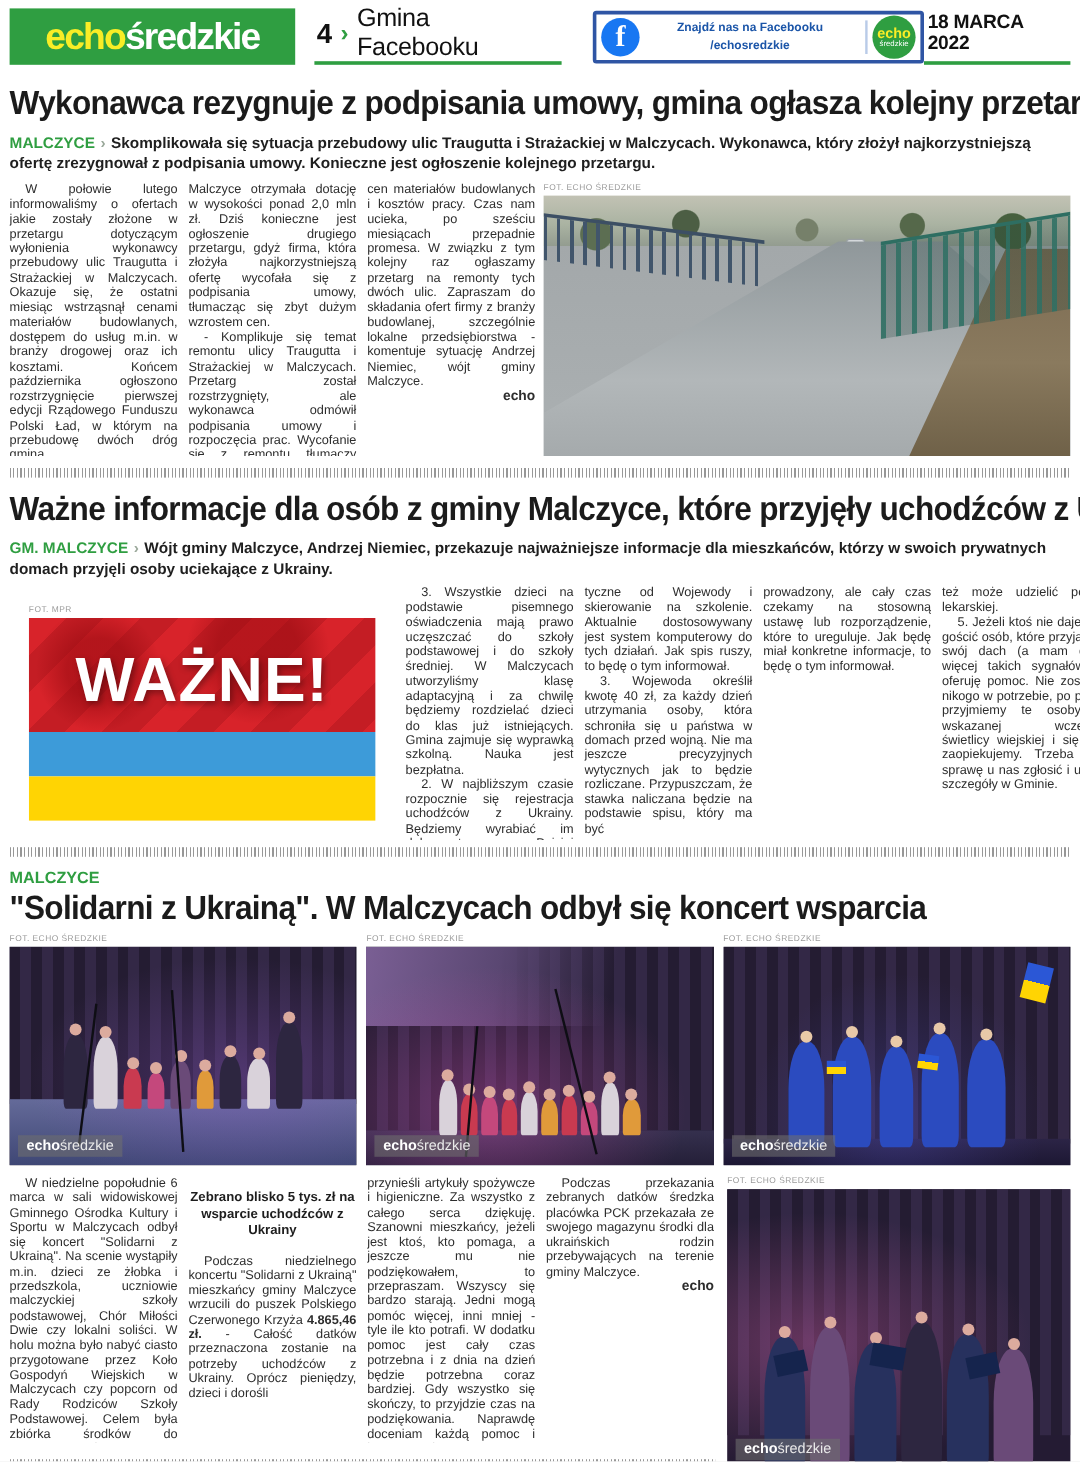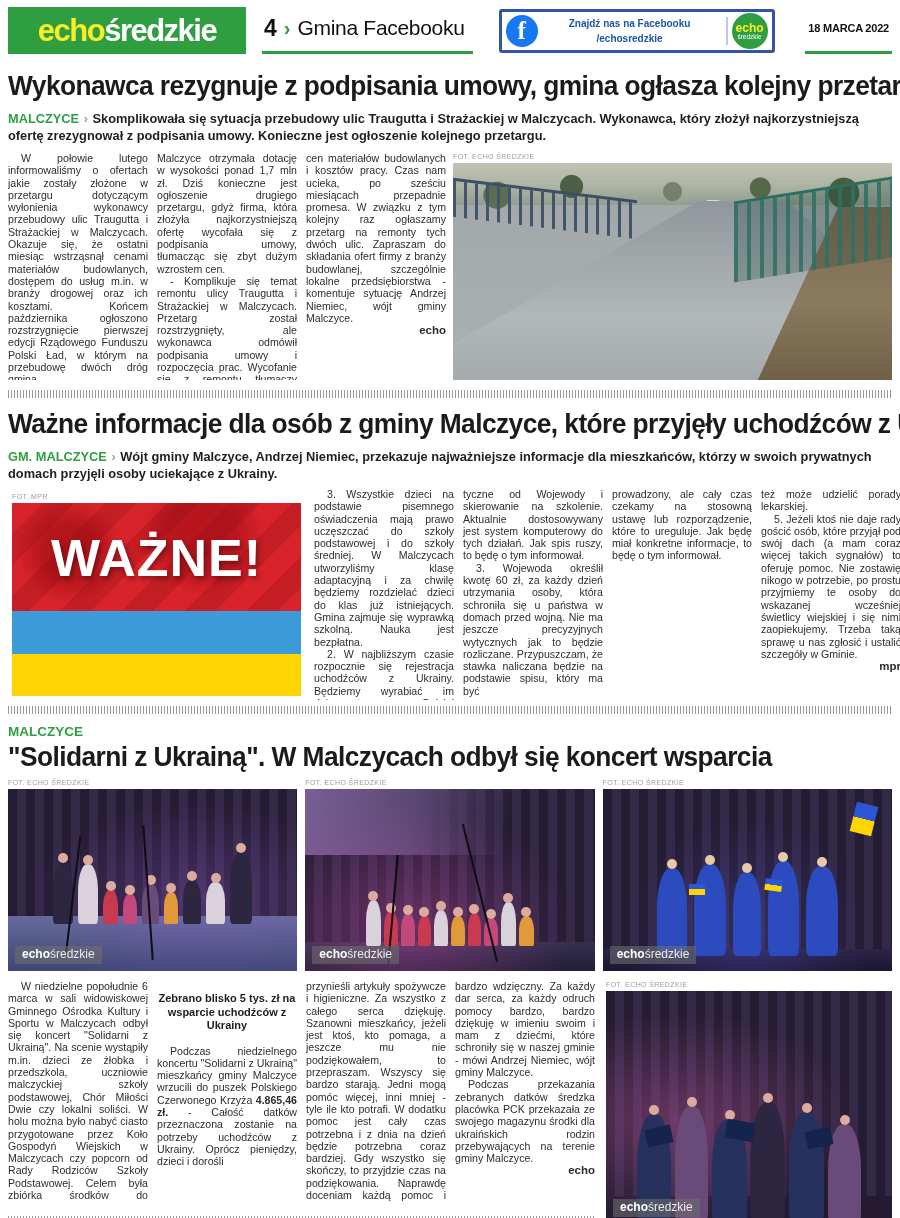--- a/index.html
+++ b/index.html
@@ -19,21 +19,21 @@
       display:flex;align-items:center;padding:0 4px;background:#fff;}
   .fb-icon{width:32px;height:32px;border-radius:50%;background:#1877f2;color:#fff;display:flex;align-items:center;
            justify-content:center;font-weight:700;font-size:25px;font-family:"Liberation Serif",serif;flex:0 0 32px;}
   .fb-text{flex:1;text-align:center;color:#1b55a8;font-weight:700;font-size:10px;line-height:15px;}
   .fb-divider{width:2px;height:28px;background:#b9cbe8;margin:0 4px;}
   .fb-badge{width:36px;height:36px;flex:0 0 36px;border-radius:50%;background:#2f9e41;display:flex;flex-direction:column;
             align-items:center;justify-content:center;line-height:1;}
   .fb-badge .b1{color:#f9ed26;font-weight:700;font-size:12px;}
   .fb-badge .b2{color:#fff;font-size:6.5px;}
   .date-block{margin-left:auto;display:flex;align-items:center;border-bottom:3px solid #2f9e41;padding:0 3px 2px;
-              font-weight:700;font-size:11px;color:#111;letter-spacing:-0.2px;}
+              font-weight:700;font-size:16px;color:#111;letter-spacing:-0.2px;}
 
   
   .headline{margin:16px 0 0;font-size:28px;font-weight:700;color:#1b1b1b;white-space:nowrap;line-height:32px;}
   .cond{display:inline-block;transform:scaleX(.94);transform-origin:0 50%;letter-spacing:-0.6px;}
   .lead{margin:8px 0 0;font-size:12.8px;font-weight:700;line-height:17px;color:#1f1f1f;}
   .tag{color:#2f9e41;}
   .tag-arrow{color:#9aa89a;padding:0 1px;}
   .tag-line{margin:10px 0 0;font-weight:700;color:#2f9e41;font-size:13.5px;}
 
   .cols{display:flex;gap:9px;}
@@ -151,21 +151,21 @@
       <span class="tag">MALCZYCE</span>
       <span class="tag-arrow">›</span>
       <span>Skomplikowała się sytuacja przebudowy ulic Traugutta i Strażackiej w Malczycach. Wykonawca, który złożył najkorzystniejszą ofertę zrezygnował z podpisania umowy. Konieczne jest ogłoszenie kolejnego przetargu.</span>
     </p>
     <div class="a1-body">
       <div class="cols">
         <div class="col">
           <p>W połowie lutego informowaliśmy o ofertach jakie zostały złożone w przetargu dotyczącym wyłonienia wykonawcy przebudowy ulic Traugutta i Strażackiej w Malczycach. Okazuje się, że ostatni miesiąc wstrząsnął cenami materiałów budowlanych, dostępem do usług m.in. w branży drogowej oraz ich kosztami. Końcem października ogłoszono rozstrzygnięcie pierwszej edycji Rządowego Funduszu Polski Ład, w którym na przebudowę dwóch dróg gmina</p>
         </div>
         <div class="col">
-          <p class="cont">Malczyce otrzymała dotację w wysokości ponad 1,7 mln zł. Dziś konieczne jest ogłoszenie drugiego przetargu, gdyż firma, która złożyła najkorzystniejszą ofertę wycofała się z podpisania umowy, tłumacząc się zbyt dużym wzrostem cen.</p>
+          <p class="cont">Malczyce otrzymała dotację w wysokości ponad 2,0 mln zł. Dziś konieczne jest ogłoszenie drugiego przetargu, gdyż firma, która złożyła najkorzystniejszą ofertę wycofała się z podpisania umowy, tłumacząc się zbyt dużym wzrostem cen.</p>
           <p>- Komplikuje się temat remontu ulicy Traugutta i Strażackiej w Malczycach. Przetarg został rozstrzygnięty, ale wykonawca odmówił podpisania umowy i rozpoczęcia prac. Wycofanie się z remontu tłumaczy bardzo wysokim wzrostem</p>
         </div>
         <div class="col">
           <p class="cont">cen materiałów budowlanych i kosztów pracy. Czas nam ucieka, po sześciu miesiącach przepadnie promesa. W związku z tym kolejny raz ogłaszamy przetarg na remonty tych dwóch ulic. Zapraszam do składania ofert firmy z branży budowlanej, szczególnie lokalne przedsiębiorstwa - komentuje sytuację Andrzej Niemiec, wójt gminy Malczyce.</p>
           <p class="sig">echo</p>
         </div>
       </div>
       <figure class="photo-wrap" style="margin:0 0 0 7px;">
         <figcaption class="credit">FOT. ECHO ŚREDZKIE</figcaption>
         <div class="ph street">
@@ -182,36 +182,36 @@
   </section>
 
   <section>
     <h1 class="headline" style="margin-top:10px;"><span class="cond">Ważne informacje dla osób z gminy Malczyce, które przyjęły uchodźców z Ukrainy</span></h1>
     <p class="lead">
       <span class="tag">GM. MALCZYCE</span>
       <span class="tag-arrow">›</span>
       <span>Wójt gminy Malczyce, Andrzej Niemiec, przekazuje najważniejsze informacje dla mieszkańców, którzy w swoich prywatnych domach przyjęli osoby uciekające z Ukrainy.</span>
     </p>
     <div class="a2-body">
-      <figure class="wazne-wrap" style="margin:4px;">
+      <figure class="wazne-wrap" style="margin:16px;">
         <figcaption class="credit">FOT. MPR</figcaption>
         <div class="wazne">
           <i class="wz-red"></i>
           <span class="wz-text">WAŻNE!</span>
           <i class="wz-blue"></i>
           <i class="wz-yellow"></i>
         </div>
       </figure>
       <div class="col">
         <p>3. Wszystkie dzieci na podstawie pisemnego oświadczenia mają prawo uczęszczać do szkoły podstawowej i do szkoły średniej. W Malczycach utworzyliśmy klasę adaptacyjną i za chwilę będziemy rozdzielać dzieci do klas już istniejących. Gmina zajmuje się wyprawką szkolną. Nauka jest bezpłatna.</p>
         <p>2. W najbliższym czasie rozpocznie się rejestracja uchodźców z Ukrainy. Będziemy wyrabiać im dokumenty. Dzisiaj otrzymaliśmy wstępne wy-</p>
       </div>
       <div class="col">
         <p class="cont">tyczne od Wojewody i skierowanie na szkolenie. Aktualnie dostosowywany jest system komputerowy do tych działań. Jak spis ruszy, to będę o tym informował.</p>
-        <p>3. Wojewoda określił kwotę 60 zł, za każdy dzień utrzymania osoby, która schroniła się u państwa w domach przed wojną. Nie ma jeszcze precyzyjnych wytycznych jak to będzie rozliczane. Przypuszczam, że stawka naliczana będzie na podstawie spisu, który ma być</p>
+        <p>3. Wojewoda określił kwotę 40 zł, za każdy dzień utrzymania osoby, która schroniła się u państwa w domach przed wojną. Nie ma jeszcze precyzyjnych wytycznych jak to będzie rozliczane. Przypuszczam, że stawka naliczana będzie na podstawie spisu, który ma być</p>
       </div>
       <div class="col">
         <p class="cont">prowadzony, ale cały czas czekamy na stosowną ustawę lub rozporządzenie, które to ureguluje. Jak będę miał konkretne informacje, to będę o tym informował.</p>
       </div>
       <div class="col">
         <p class="cont">też może udzielić porady lekarskiej.</p>
         <p>5. Jeżeli ktoś nie daje rady gościć osób, które przyjął pod swój dach (a mam coraz więcej takich sygnałów) to oferuję pomoc. Nie zostawię nikogo w potrzebie, po prostu przyjmiemy te osoby do wskazanej wcześniej świetlicy wiejskiej i się nimi zaopiekujemy. Trzeba taką sprawę u nas zgłosić i ustalić szczegóły w Gminie.</p>
         <p class="sig">mpr</p>
       </div>
     </div>
@@ -297,21 +297,20 @@
             <p>W niedzielne popołudnie 6 marca w sali widowiskowej Gminnego Ośrodka Kultury i Sportu w Malczycach odbył się koncert "Solidarni z Ukrainą". Na scenie wystąpiły m.in. dzieci ze żłobka i przedszkola, uczniowie malczyckiej szkoły podstawowej, Chór Miłości Dwie czy lokalni soliści. W holu można było nabyć ciasto przygotowane przez Koło Gospodyń Wiejskich w Malczycach czy popcorn od Rady Rodziców Szkoły Podstawowej. Celem była zbiórka środków do przygotowanych</p>
           </div>
           <div class="col">
             <p class="subhead">Zebrano blisko 5 tys. zł na wsparcie uchodźców z Ukrainy</p>
             <p><span>Podczas niedzielnego koncertu "Solidarni z Ukrainą" mieszkańcy gminy Malczyce wrzucili do puszek Polskiego Czerwonego Krzyża </span><b>4.865,46 zł.</b><span> - Całość datków przeznaczona zostanie na potrzeby uchodźców z Ukrainy. Oprócz pieniędzy, dzieci i dorośli</span></p>
           </div>
           <div class="col">
             <p class="cont">przynieśli artykuły spożywcze i higieniczne. Za wszystko z całego serca dziękuję. Szanowni mieszkańcy, jeżeli jest ktoś, kto pomaga, a jeszcze mu nie podziękowałem, to przepraszam. Wszyscy się bardzo starają. Jedni mogą pomóc więcej, inni mniej - tyle ile kto potrafi. W dodatku pomoc jest cały czas potrzebna i z dnia na dzień będzie potrzebna coraz bardziej. Gdy wszystko się skończy, to przyjdzie czas na podziękowania. Naprawdę doceniam każdą pomoc i jestem za nią</p>
           </div>
           <div class="col">
-            <p class="cont">bardzo wdzięczny. Za każdy dar serca, za każdy odruch pomocy bardzo, bardzo dziękuję w imieniu swoim i mam z dziećmi, które schroniły się w naszej gminie - mówi Andrzej Niemiec, wójt gminy Malczyce.</p>
             <p>Podczas przekazania zebranych datków średzka placówka PCK przekazała ze swojego magazynu środki dla ukraińskich rodzin przebywających na terenie gminy Malczyce.</p>
             <p class="sig">echo</p>
           </div>
         </div>
         <div class="hatch"></div>
       </div>
       <figure class="photo4-wrap" style="margin:0 0 0 10px;">
         <figcaption class="credit">FOT. ECHO ŚREDZKIE</figcaption>
         <div class="ph4">
           <i class="curt" style="bottom:12%;"></i>

